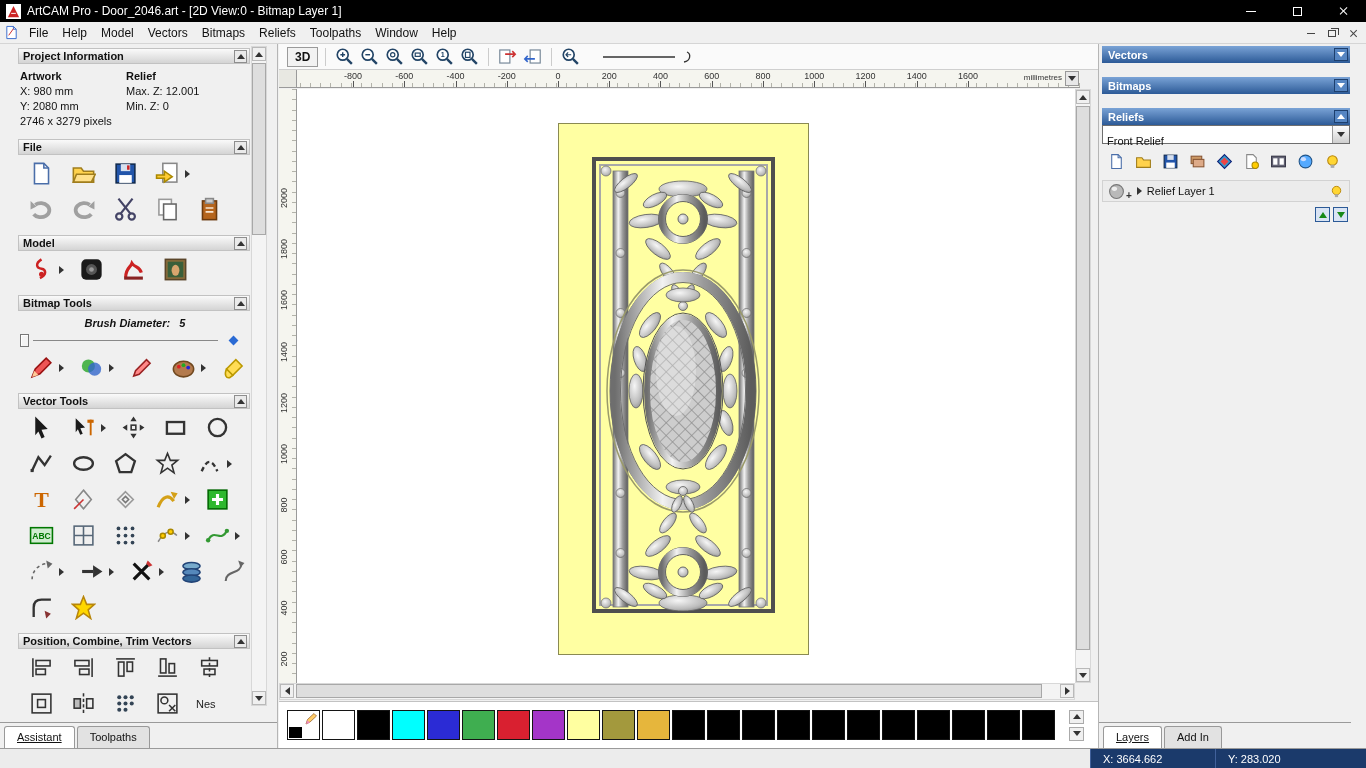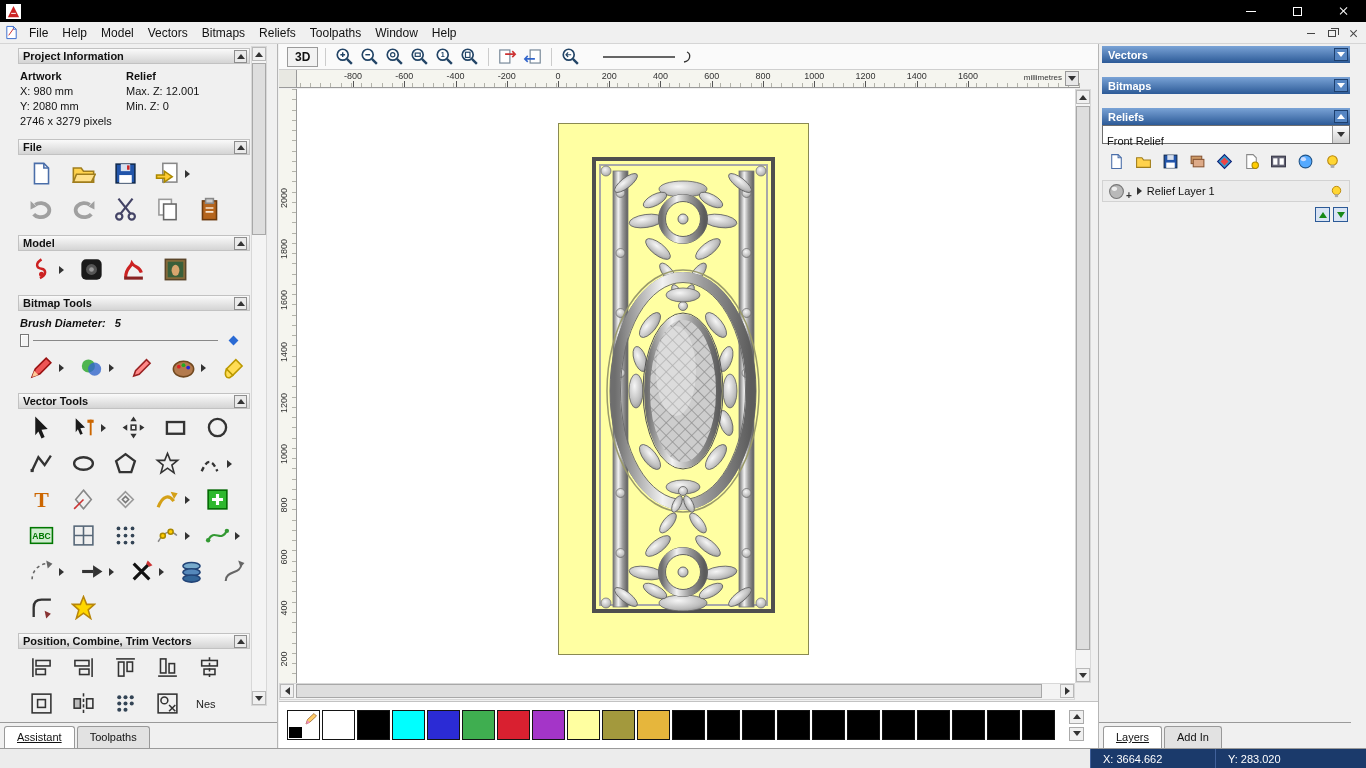--- a/index.html
+++ b/index.html
@@ -47,21 +47,21 @@
   .lp-content { position:absolute; left:0; top:0; width:250px; height:678px; overflow:hidden; padding:2px 0 0 18px; }
   .section-header { height:16px; margin-top:8px; background:linear-gradient(#fafafa,#d4d4d4); border:1px solid #c2c2c2; display:flex; align-items:center; justify-content:space-between; padding:0 2px 0 4px; font-weight:bold; }
   .section-header:first-child { margin-top:2px; }
   .collapse-btn { width:13px; height:13px; background:#eaeaea; border:1px solid #8e8e8e; display:flex; align-items:center; justify-content:center; }
   .proj-grid { display:grid; grid-template-columns:106px 1fr; padding:5px 0 2px 2px; line-height:15px; }
   .proj-grid .hd { font-weight:bold; }
   .icon-row { display:flex; align-items:center; gap:12px; padding:5px 0 4px 8px; height:36px; }
   .tool-btn { width:30px; height:30px; display:flex; align-items:center; justify-content:center; flex:0 0 auto; }
   .tool-btn svg { width:25px; height:25px; }
   .fly { margin-left:-9px; }
-  .brush-row { padding:6px 0 0 2px; font-weight:bold; font-style:italic; }
+  .brush-row { padding:6px 0 0 2px; font-weight:bold; font-style:italic;text-align:center; }
   .slider-row { display:flex; align-items:center; height:18px; padding-left:2px; margin-top:2px; }
   .slider-handle { width:9px; height:13px; background:#f4f4f4; border:1px solid #777; box-shadow:inset 1px 1px 0 #fff; }
   .slider-track { width:185px; height:1px; background:#888; margin:0 4px; }
   .slider-dot { width:7px; height:7px; background:#2a6ad4; transform:rotate(45deg); margin-left:8px; }
   .lp-tabs { position:absolute; left:0; bottom:0; width:278px; height:26px; background:#f0f0f0; border-top:1px solid #9a9a9a; display:flex; align-items:flex-end; padding:0 0 0 4px; gap:2px; }
   .tab { padding:4px 12px 5px; border:1px solid #999; border-bottom:none; border-radius:3px 3px 0 0; background:#e2e2e2; }
   .tab.active { background:#fff; font-weight:normal;text-decoration:underline; }
   .nest-label { font-size:11px; color:#222; margin-left:2px;text-align:center; }
 
   
@@ -137,20 +137,21 @@
 <body>
 
 <div class="titlebar">
   <span class="app-logo">
     <svg viewBox="0 0 16 16">
         <rect width="16" height="16" fill="#fff"></rect>
         <path d="M2 14 8 2l6 12z" fill="#c22"></path>
         <path d="M5.5 10h5" stroke="#fff"></path>
       </svg>
   </span>
+  <span class="title">ArtCAM Pro - Door_2046.art - [2D View:0 - Bitmap Layer 1]</span>
   <div class="win-controls">
     <span class="tb-btn">
         <span class="min-glyph"></span>
       </span>
     <span class="tb-btn">
         <span class="max-glyph"></span>
       </span>
     <span class="tb-btn">
         <span class="x-glyph"></span>
       </span>

